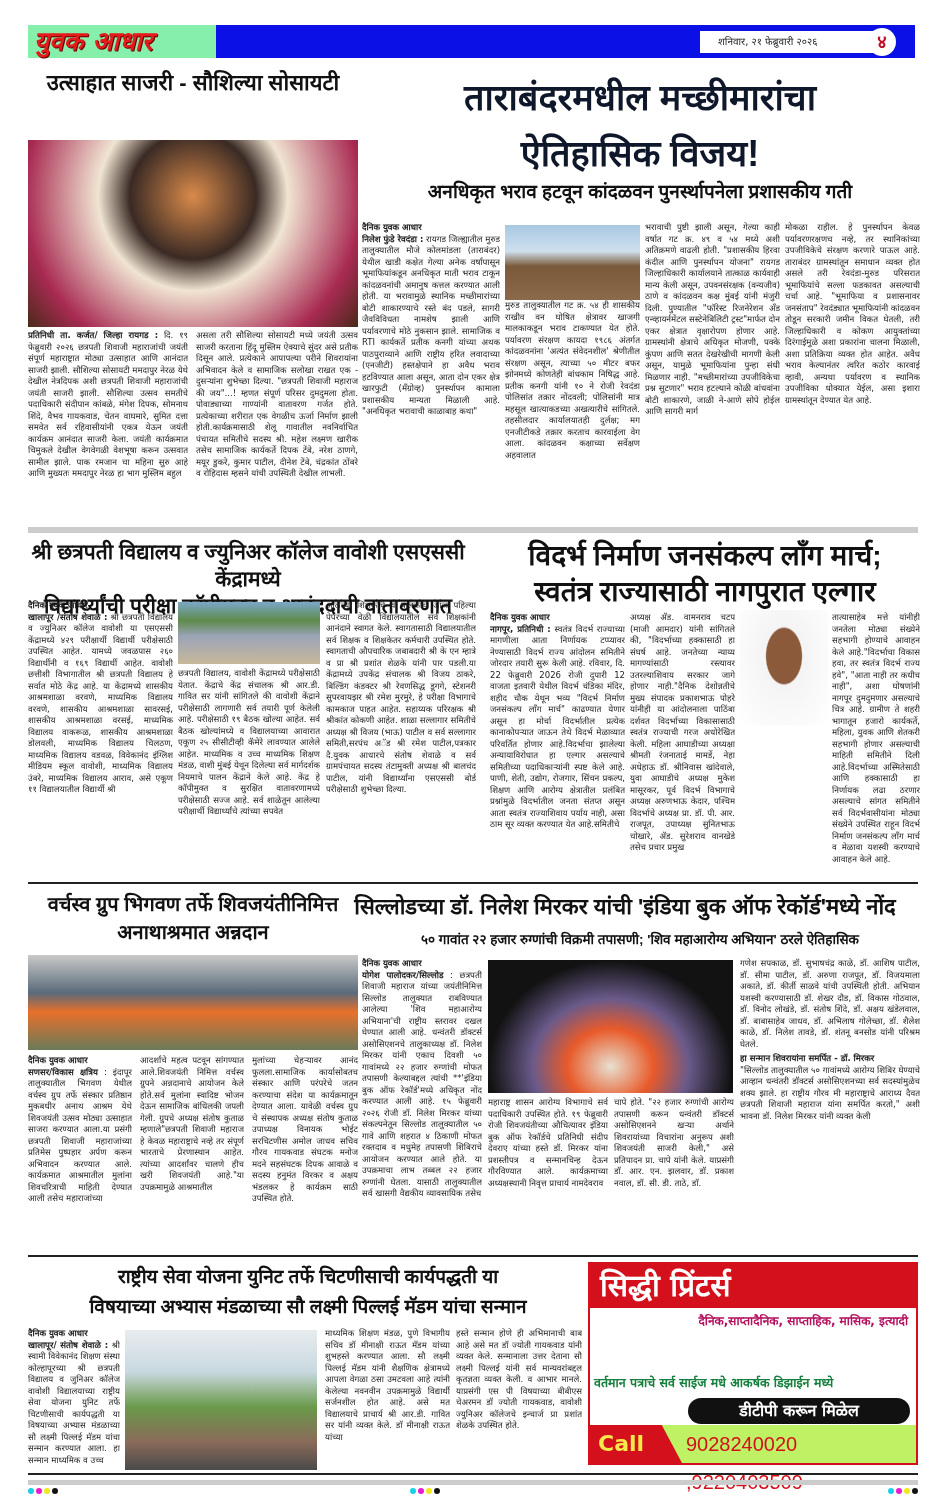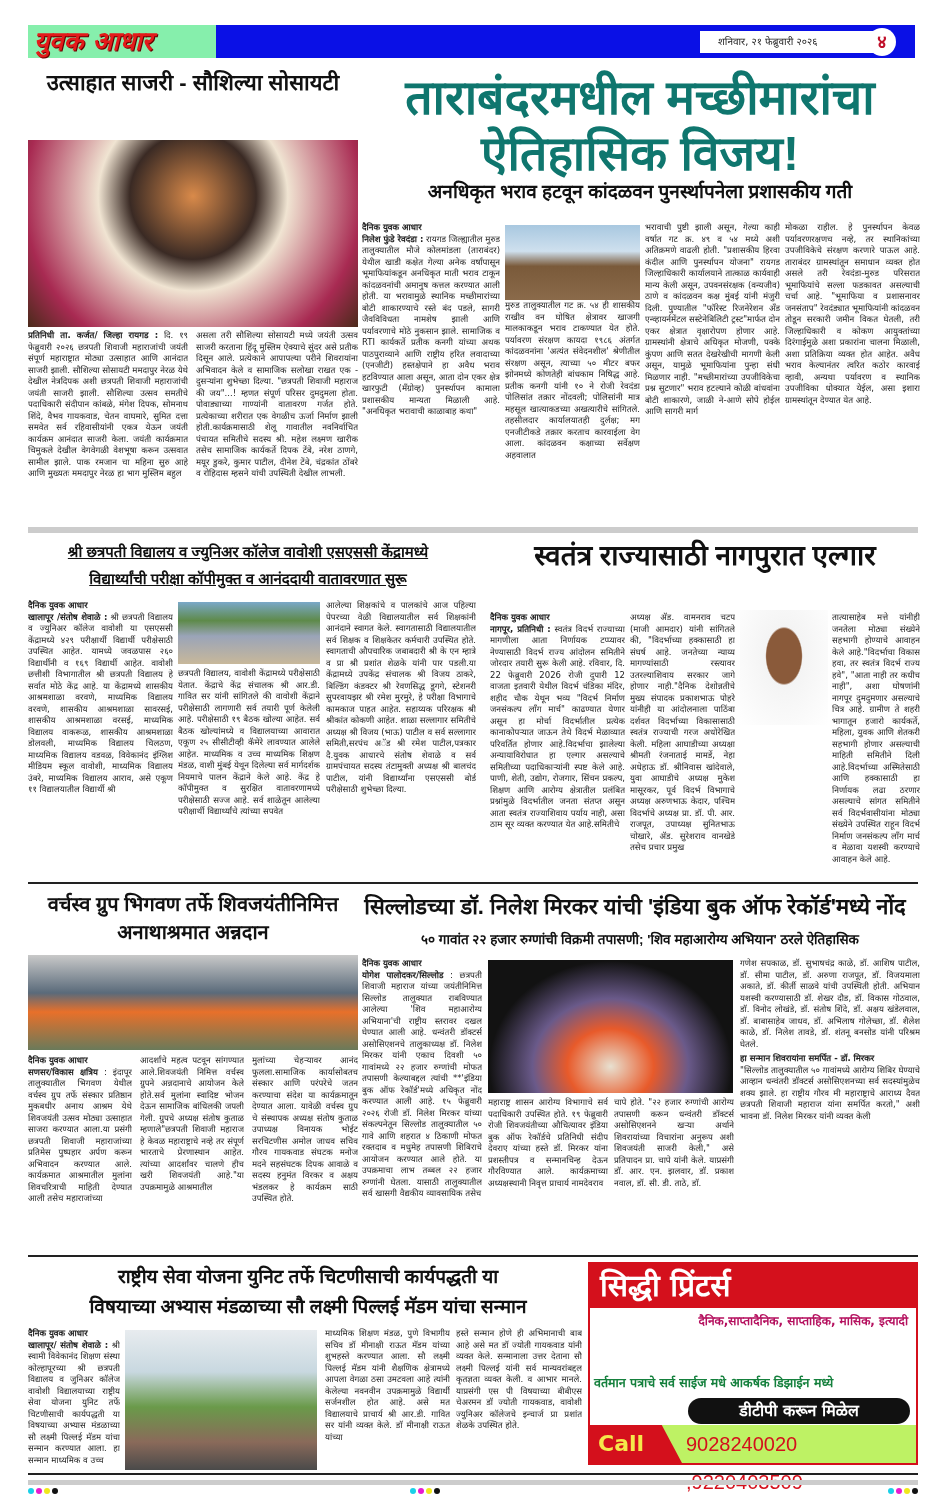--- a/index.html
+++ b/index.html
@@ -7,34 +7,34 @@
   body { font-family: "DejaVu Sans", sans-serif; color: #222; position: relative; }
   .abs { position: absolute; }
   
   .masthead { left: 28px; top: 25px; width: 887px; height: 33px; background: #0a10e6; }
   .logo { left: 28px; top: 25px; width: 188px; height: 33px; background: #86efac; color: #e31b1b; font-weight: bold; font-size: 26px; line-height: 33px; padding-left: 6px; font-style: italic; text-shadow: 1px 1px 0 #600; }
   .datebox { left: 700px; top: 31px; width: 175px; height: 22px; background: #fff; font-size: 10px; line-height: 22px; padding-left: 18px; color: #222; }
   .pageno { left: 868px; top: 28px; width: 28px; height: 28px; border-radius: 50%; background: #fff; color: #c0102a; font-weight: bold; font-size: 18px; text-align: center; line-height: 28px; }
   
   .hl-center { text-align: center; font-weight: bold; color: #111; font-family: "Liberation Sans Narrow", "Liberation Sans", sans-serif; }
   .h-shivaji { left: 28px; top: 66px; width: 330px; font-size: 22px; line-height: 34px; }
-  .h-tara { left: 360px; top: 70px; width: 560px; font-size: 48px; line-height: 56px; color: #0f766e; }
+  .h-tara { left: 360px; top: 70px; width: 560px; font-size: 36px; line-height: 56px; color: #0f172a; }
   .h-tara-sub { left: 360px; top: 180px; width: 560px; font-size: 19px; line-height: 24px; }
   .p-shivaji { left: 28px; top: 140px; width: 330px; height: 187px; background: radial-gradient(circle at 50% 30%, #d98a4a, #3a2a24 30%, #f0e4d2 45%, #a82a52 80%, #4a2a1a); }
   .p-tara { left: 505px; top: 225px; width: 135px; height: 75px; background: linear-gradient(180deg, #a8c8e0 0%, #cfe0ee 35%, #7a5a3a 55%, #8a6a4a 100%); }
   .body-txt { font-size: 8.5px; line-height: 11.5px; text-align: justify; color: #222; overflow: hidden; }
   .byline { font-weight: bold; }
   .rule { height: 2px; background: #222; }
   .grayrule { height: 6px; background: #ccc; }
-  .h-school { left: 28px; top: 538px; width: 440px; font-size: 15px; line-height: 27px; text-decoration: underline; }
+  .h-school { left: 28px; top: 538px; width: 440px; font-size: 21px; line-height: 27px; }
   .h-vidarbha { left: 490px; top: 538px; width: 430px; font-size: 28px; line-height: 36px; }
   .p-school { left: 178px; top: 602px; width: 142px; height: 62px; background: linear-gradient(180deg, #7aa8c8 0%, #5e8a4a 30%, #9aa4b8 55%, #c8b89a 100%); }
   .p-man { left: 740px; top: 610px; width: 88px; height: 115px; background: radial-gradient(ellipse at 50% 40%, #8a5a3a 0%, #8a5a3a 28%, #f4f4f4 30%, #ffffff 100%); }
   .h-varch { left: 28px; top: 890px; width: 330px; font-size: 20px; line-height: 28px; }
-  .h-sillod { left: 355px; top: 892px; width: 560px; font-size: 22px; line-height: 30px; }
+  .h-sillod { left: 345px; top: 892px; width: 560px; font-size: 22px; line-height: 30px; }
   .h-sillod-sub { left: 360px; top: 930px; width: 560px; font-size: 13.5px; line-height: 20px; }
   .p-varch { left: 28px; top: 955px; width: 330px; height: 95px; background: linear-gradient(180deg, #c9c9c9 0%, #5a6a7a 40%, #e8702a 60%, #6a7a5a 100%); }
   .p-sillod { left: 488px; top: 960px; width: 245px; height: 133px; background: radial-gradient(ellipse at 50% 80%, #e8e0d0 0%, #e85a2a 25%, #6a5a8a 45%, #121212 70%); }
   .h-nss { left: 28px; top: 1262px; width: 560px; font-size: 19px; line-height: 30px; }
   .p-nss { left: 125px; top: 1330px; width: 192px; height: 140px; background: linear-gradient(180deg, #e8ecef 0%, #c8d8e0 30%, #6a9a4a 55%, #8a6a5a 80%, #4a4a4a 100%); }
   
   .ad { left: 588px; top: 1262px; width: 330px; height: 203px; border: 2px solid #d4101c; background: #fff; }
   .ad-title { position: absolute; left: 0; top: 0; width: 100%; height: 44px; background: #d4101c; color: #fff; font-weight: bold; font-size: 30px; line-height: 44px; padding-left: 10px; }
   .ad-l1 { position: absolute; left: 0; top: 48px; width: 100%; text-align: right; padding-right: 8px; color: #b5115f; font-weight: bold; font-size: 12px; }
   .ad-l2 { position: absolute; left: 4px; top: 70px; width: 320px; color: #d4101c; font-weight: bold; font-size: 11.5px; line-height: 19px; }
@@ -90,20 +90,21 @@
 <div class="abs body-txt" style="left:28px;top:600px;width:145px;height:278px;">
   <div class="byline">दैनिक युवक आधार</div>
   <span class="byline">खालापूर /संतोष शेवाळे :</span>
   <span>श्री छत्रपती विद्यालय व ज्युनिअर कॉलेज वावोशी या एसएससी केंद्रामध्ये ४२९ परीक्षार्थी विद्यार्थी परीक्षेसाठी उपस्थित आहेत. यामध्ये जवळपास २६० विद्यार्थीनी व १६९ विद्यार्थी आहेत. वावोशी छत्तीशी विभागातील श्री छत्रपती विद्यालय हे सर्वात मोठे केंद्र आहे. या केंद्रामध्ये शासकीय आश्रमशाळा वरवणे, माध्यमिक विद्यालय वरवणे, शासकीय आश्रमशाळा सावरसई, शासकीय आश्रमशाळा वरसई, माध्यमिक विद्यालय वाकरूळ, शासकीय आश्रमशाळा डोलवली, माध्यमिक विद्यालय चिलठण, माध्यमिक विद्यालय वडवळ, विवेकानंद इंग्लिश मीडियम स्कूल वावोशी, माध्यमिक विद्यालय उंबरे, माध्यमिक विद्यालय आराव, असे एकूण ११ विद्यालयातील विद्यार्थी श्री</span>
 </div>
 <div class="abs p-school"></div>
 <div class="abs body-txt" style="left:178px;top:668px;width:142px;height:210px;">छत्रपती विद्यालय, वावोशी केंद्रामध्ये परीक्षेसाठी येतात. केंद्राचे केंद्र संचालक श्री आर.डी. गावित सर यांनी सांगितले की वावोशी केंद्राने परीक्षेसाठी लागणारी सर्व तयारी पूर्ण केलेली आहे. परीक्षेसाठी १९ बैठक खोल्या आहेत. सर्व बैठक खोल्यांमध्ये व विद्यालयाच्या आवारात एकूण २५ सीसीटीव्ही कॅमेरे लावण्यात आलेले आहेत. माध्यमिक व उच्च माध्यमिक शिक्षण मंडळ, वाशी मुंबई येथून दिलेल्या सर्व मार्गदर्शक नियमाचे पालन केंद्राने केले आहे. केंद्र हे कॉपीमुक्त व सुरक्षित वातावरणामध्ये परीक्षेसाठी सज्ज आहे. सर्व शाळेतून आलेल्या परीक्षार्थी विद्यार्थ्यांचे त्यांच्या सपवेत</div>
 <div class="abs body-txt" style="left:326px;top:600px;width:150px;height:278px;">आलेल्या शिक्षकांचे व पालकांचे आज पहिल्या पेपरच्या वेळी विद्यालयातील सर्व शिक्षकांनी आनंदाने स्वागत केले. स्वागतासाठी विद्यालयातील सर्व शिक्षक व शिक्षकेतर कर्मचारी उपस्थित होते. स्वागताची औपचारिक जबाबदारी श्री के एन म्हात्रे व प्रा श्री प्रशांत शेळके यांनी पार पडली.या केंद्रामध्ये उपकेंद्र संचालक श्री विजय ठाकरे, बिल्डिंग कंडक्टर श्री रेवणसिद्ध डूगगे, स्टेशनरी सुपरवायझर श्री रमेश मुरमुरे, हे परीक्षा विभागाचे कामकाज पाहत आहेत. सहाय्यक परिरक्षक श्री श्रीकांत कोकणी आहेत. शाळा सल्लागार समितीचे अध्यक्ष श्री विजय (भाऊ) पाटील व सर्व सल्लागार समिती,सरपंच अॅड श्री रमेश पाटील,पत्रकार दै.युवक आधारचे संतोष शेवाळे व सर्व ग्रामपंचायत सदस्य तंटामुक्ती अध्यक्ष श्री बालचंद पाटील, यांनी विद्यार्थ्यांना एसएससी बोर्ड परीक्षेसाठी शुभेच्छा दिल्या.</div>
 
 <div class="abs hl-center h-vidarbha">
+  <div>विदर्भ निर्माण जनसंकल्प लॉंग मार्च;</div>
   <div>स्वतंत्र राज्यासाठी नागपुरात एल्गार</div>
 </div>
 <div class="abs body-txt" style="left:490px;top:612px;width:135px;height:266px;">
   <div class="byline">दैनिक युवक आधार</div>
   <span class="byline">नागपूर, प्रतिनिधी :</span>
   <span>स्वतंत्र विदर्भ राज्याच्या मागणीला आता निर्णायक टप्प्यावर नेण्यासाठी विदर्भ राज्य आंदोलन समितीने जोरदार तयारी सुरू केली आहे. रविवार, दि. 22 फेब्रुवारी 2026 रोजी दुपारी 12 वाजता इतवारी येथील विदर्भ चंडिका मंदिर, शहीद चौक येथून भव्य "विदर्भ निर्माण जनसंकल्प लॉंग मार्च" काढण्यात येणार असून हा मोर्चा विदर्भातील प्रत्येक कानाकोपऱ्यात जाऊन तेथे विदर्भ मेळाव्यात परिवर्तित होणार आहे.विदर्भाचा झालेल्या अन्यायाविरोधात हा एल्गार असल्याचे समितीच्या पदाधिकाऱ्यांनी स्पष्ट केले आहे. पाणी, शेती, उद्योग, रोजगार, सिंचन प्रकल्प, शिक्षण आणि आरोग्य क्षेत्रातील प्रलंबित प्रश्नांमुळे विदर्भातील जनता संतप्त असून आता स्वतंत्र राज्याशिवाय पर्याय नाही, असा ठाम सूर व्यक्त करण्यात येत आहे.समितीचे</span>
 </div>
 <div class="abs body-txt" style="left:630px;top:612px;width:105px;height:266px;">अध्यक्ष ॲड. वामनराव चटप (माजी आमदार) यांनी सांगितले की, "विदर्भाच्या हक्कासाठी हा संघर्ष आहे. जनतेच्या न्याय्य मागण्यांसाठी रस्त्यावर उतरल्याशिवाय सरकार जागे होणार नाही."दैनिक देशोन्नतीचे मुख्य संपादक प्रकाशभाऊ पोहरे यांनीही या आंदोलनाला पाठिंबा दर्शवत विदर्भाच्या विकासासाठी स्वतंत्र राज्याची गरज अधोरेखित केली. महिला आघाडीच्या अध्यक्षा श्रीमती रंजनाताई मामर्डे, नेहा अधेहाऊ डॉ. श्रीनिवास खांदेवाले, युवा आघाडीचे अध्यक्ष मुकेश मासूरकर, पूर्व विदर्भ विभागाचे अध्यक्ष अरुणभाऊ केदार, पश्चिम विदर्भाचे अध्यक्ष प्रा. डॉ. पी. आर. राजपूत, उपाध्यक्ष सुनितभाऊ चोखारे, ॲड. सुरेशराव वानखेडे तसेच प्रचार प्रमुख</div>
 <div class="abs p-man"></div>
 <div class="abs body-txt" style="left:832px;top:612px;width:88px;height:266px;">तात्यासाहेब मत्ते यांनीही जनतेला मोठ्या संख्येने सहभागी होण्याचे आवाहन केले आहे."विदर्भाचा विकास हवा, तर स्वतंत्र विदर्भ राज्य हवे", "आता नाही तर कधीच नाही", अशा घोषणांनी नागपूर दुमदुमणार असल्याचे चित्र आहे. ग्रामीण ते शहरी भागातून हजारो कार्यकर्ते, महिला, युवक आणि शेतकरी सहभागी होणार असल्याची माहिती समितीने दिली आहे.विदर्भाच्या अस्मितेसाठी आणि हक्कासाठी हा निर्णायक लढा ठरणार असल्याचे सांगत समितीने सर्व विदर्भवासीयांना मोठ्या संख्येने उपस्थित राहून विदर्भ निर्माण जनसंकल्प लॉंग मार्च व मेळावा यशस्वी करण्याचे आवाहन केले आहे.</div>

